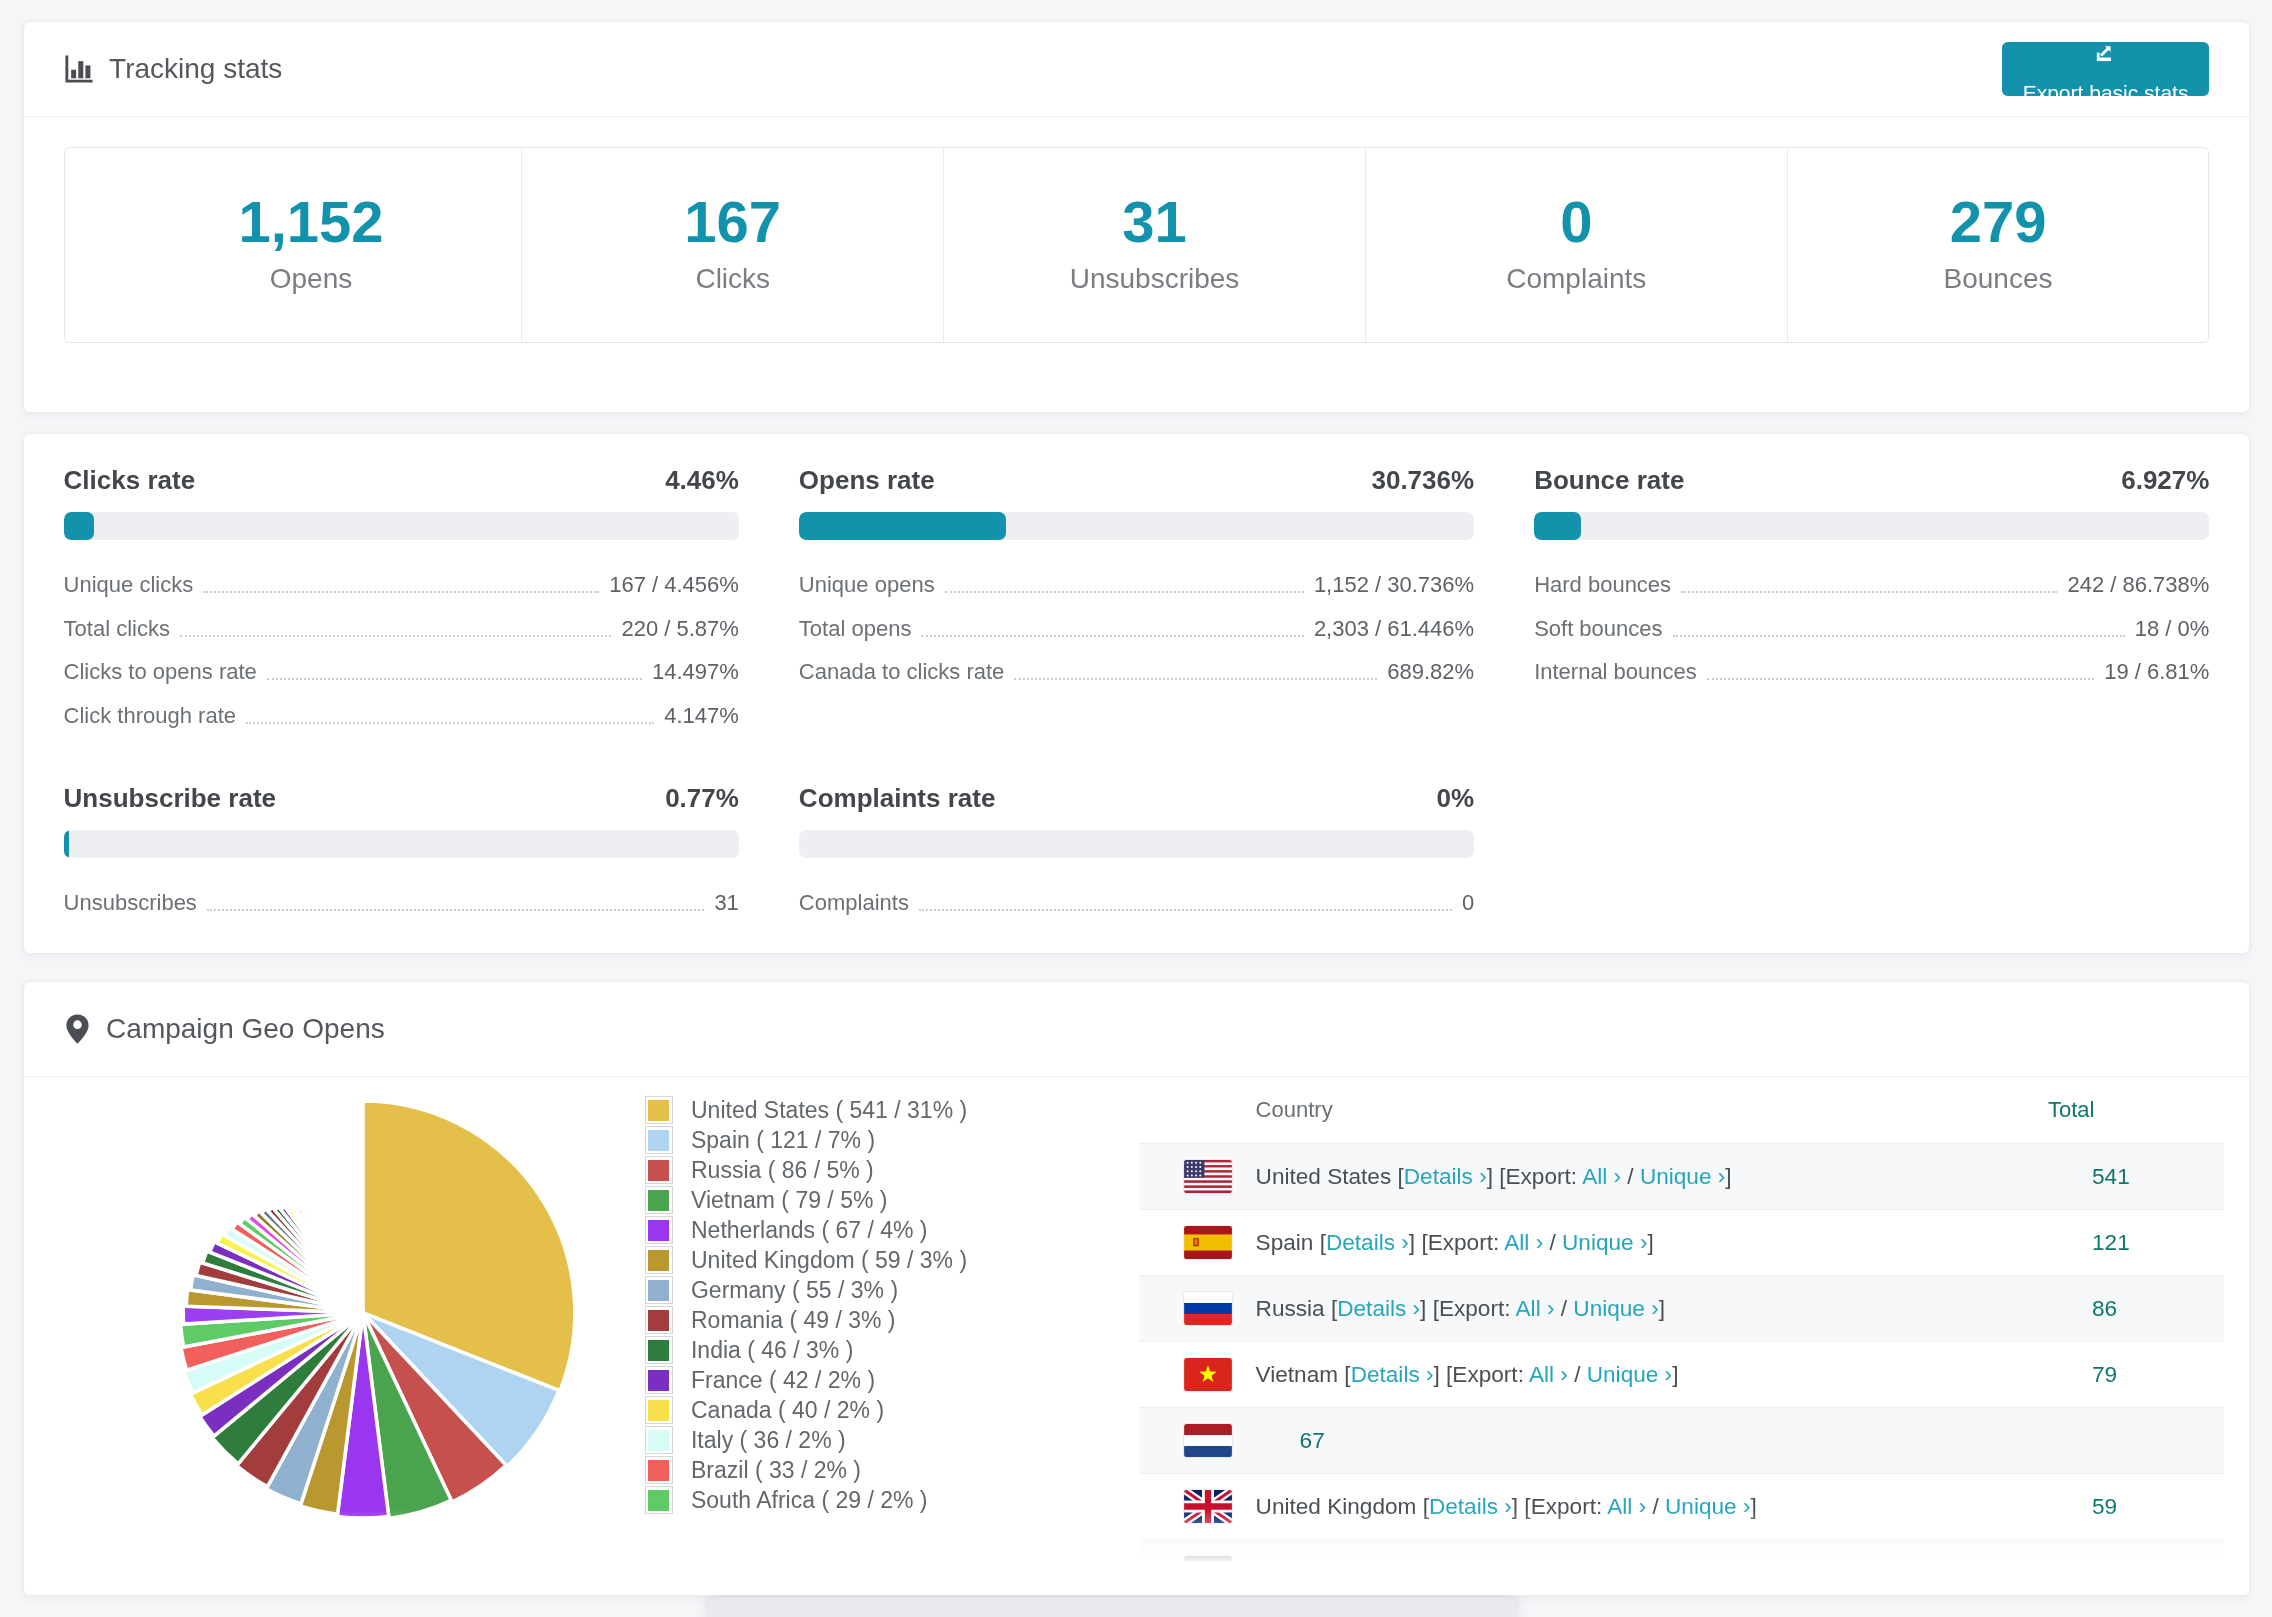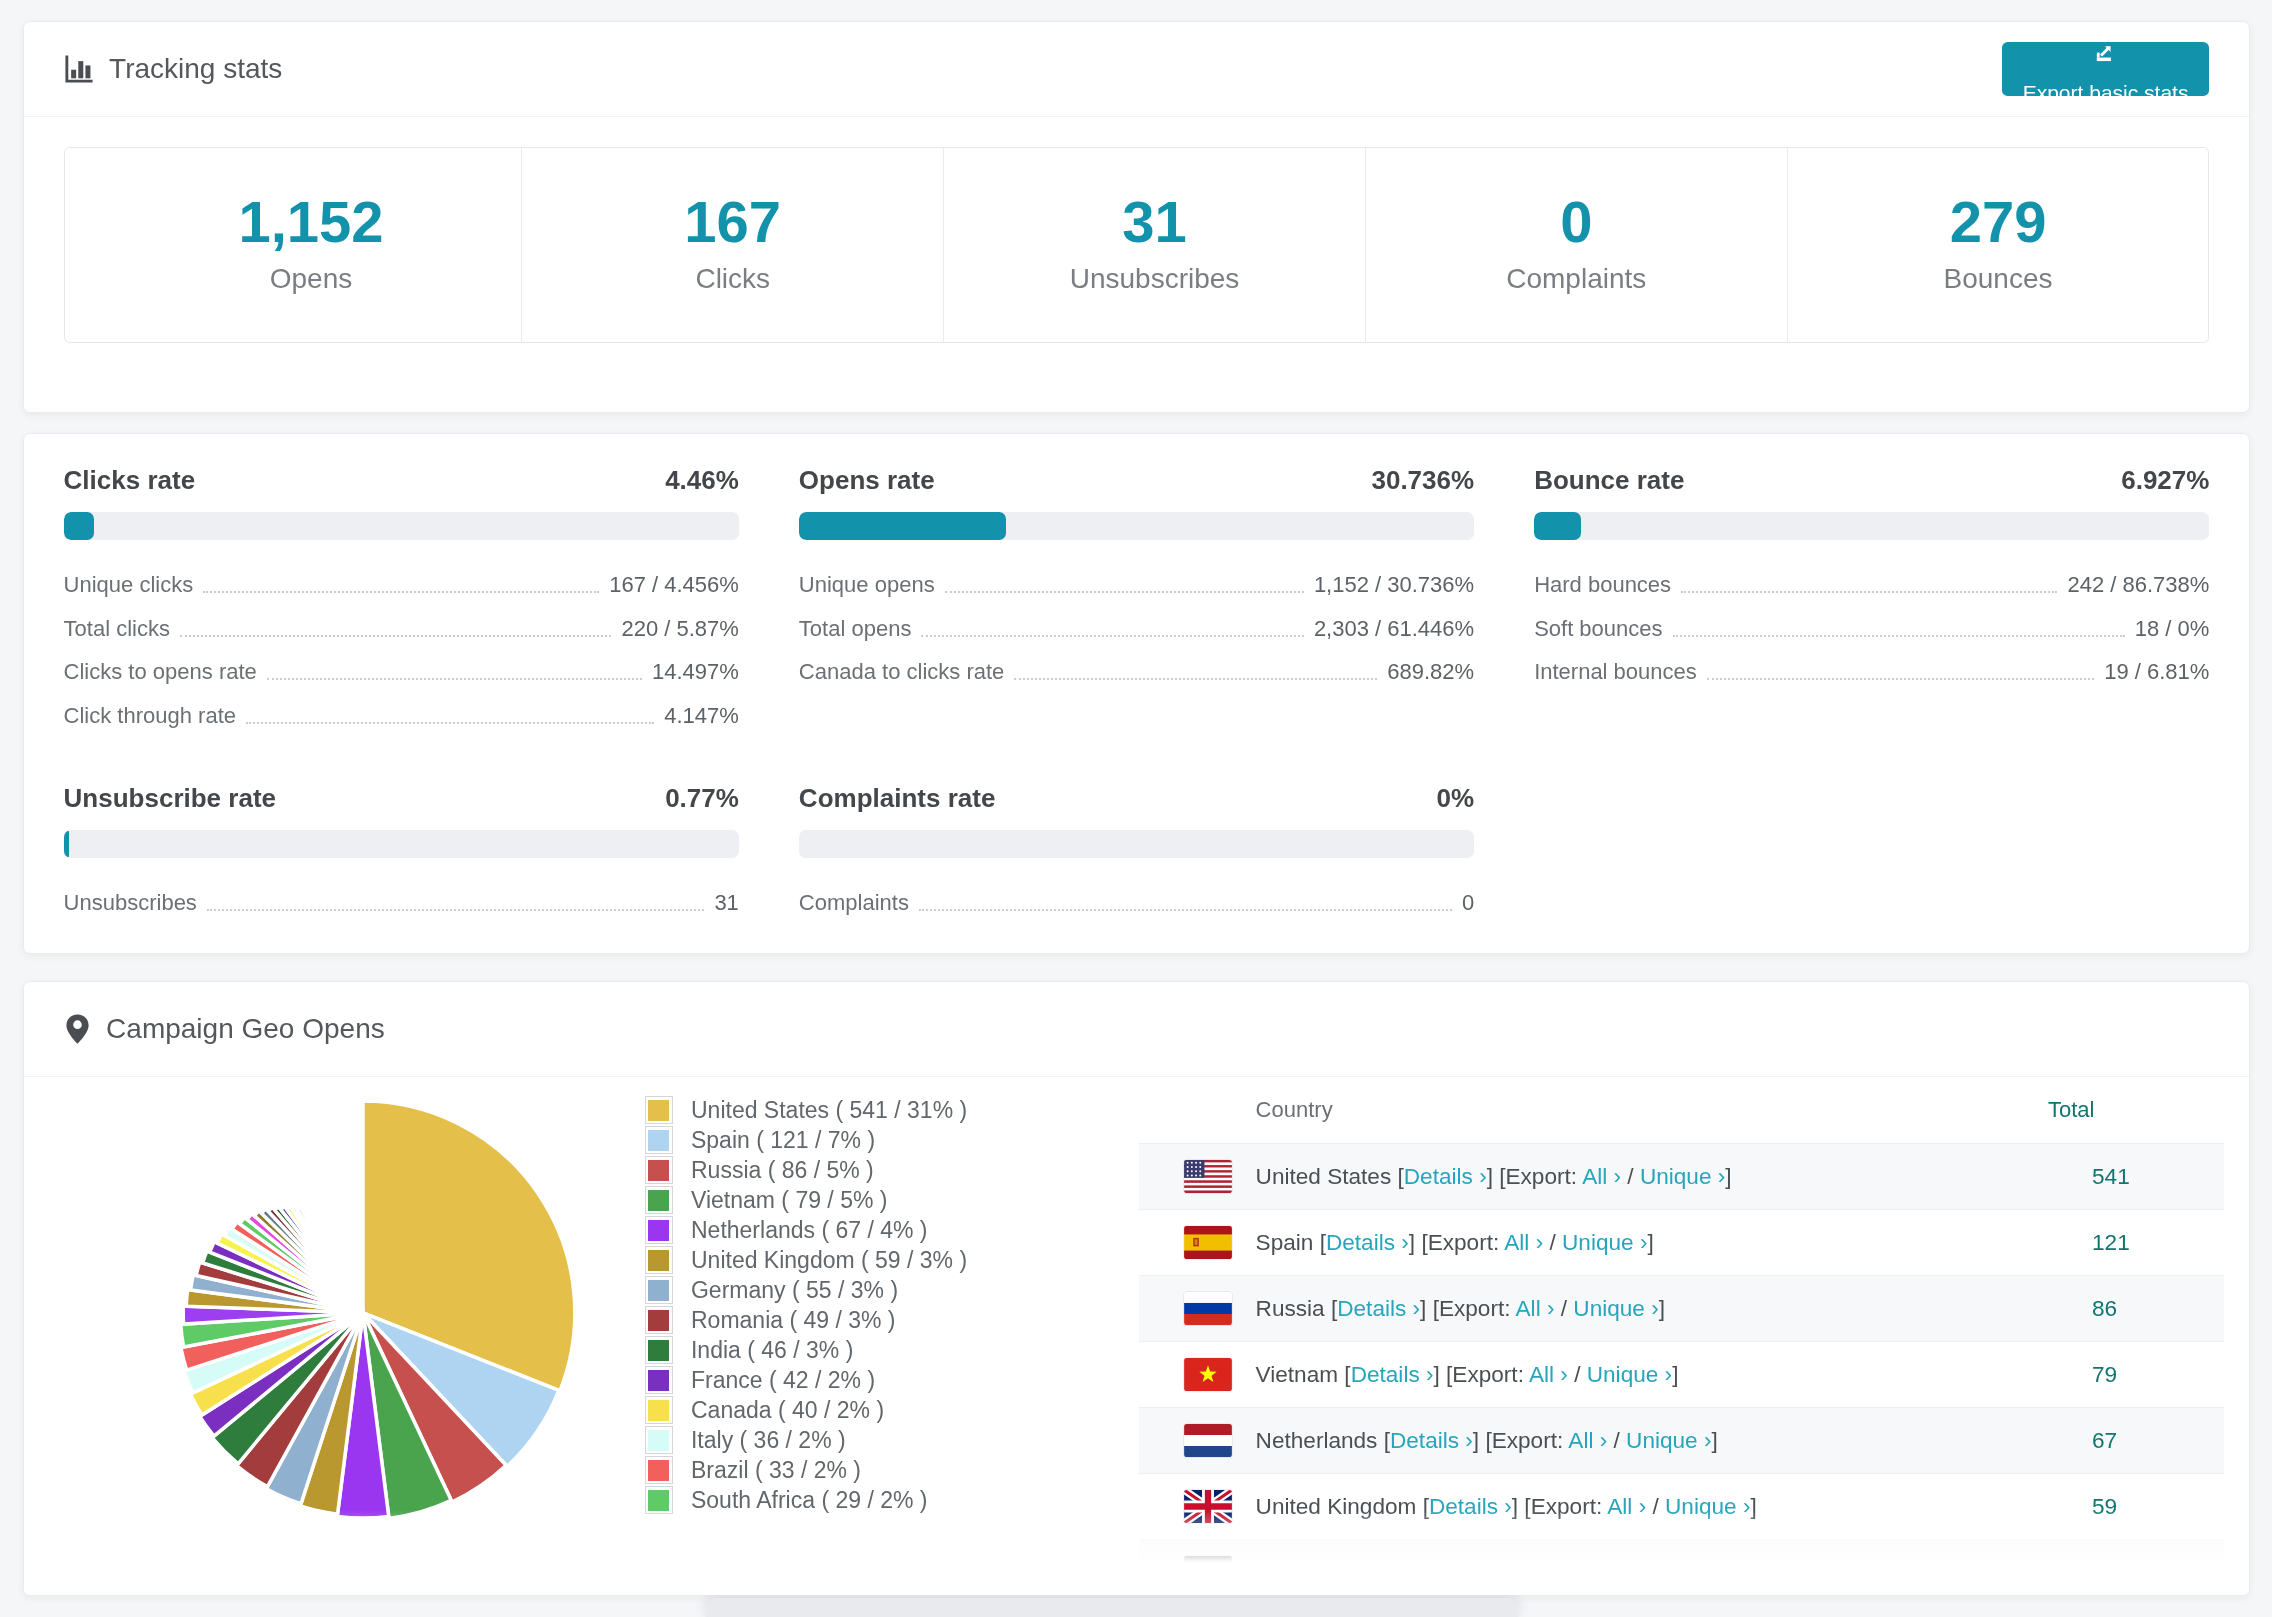--- a/index.html
+++ b/index.html
@@ -483,21 +483,20 @@
           <span class="geo-total">79</span>
         </div>
           <div class="geo-row striped">
           <span class="flag">
               <svg width="48" height="33" viewBox="0 0 68 47">
                 <rect width="68" height="47" fill="#fff"></rect>
                 <rect width="68" height="15.7" fill="#AE1C28"></rect>
                 <rect y="31.3" width="68" height="15.7" fill="#21468B"></rect>
               </svg>
             </span>
-          <span class="geo-country"><span>Netherlands</span><span class="b"> [</span><a class="lnk">Details ›</a><span class="b">] [Export: </span><a class="lnk">All ›</a><span class="b"> / </span><a class="lnk">Unique ›</a><span class="b">]</span></span>
           <span class="geo-total">67</span>
         </div>
           <div class="geo-row">
           <span class="flag">
               <svg width="48" height="33" viewBox="0 0 68 47">
                 <rect width="68" height="47" fill="#012169"></rect>
                 <path d="M0 0 L68 47 M68 0 L0 47" stroke="#fff" stroke-width="11"></path>
                 <path d="M0 0 L68 47 M68 0 L0 47" stroke="#C8102E" stroke-width="4.5"></path>
                 <path d="M34 0 V47 M0 23.5 H68" stroke="#fff" stroke-width="17"></path>
                 <path d="M34 0 V47 M0 23.5 H68" stroke="#C8102E" stroke-width="9"></path>

